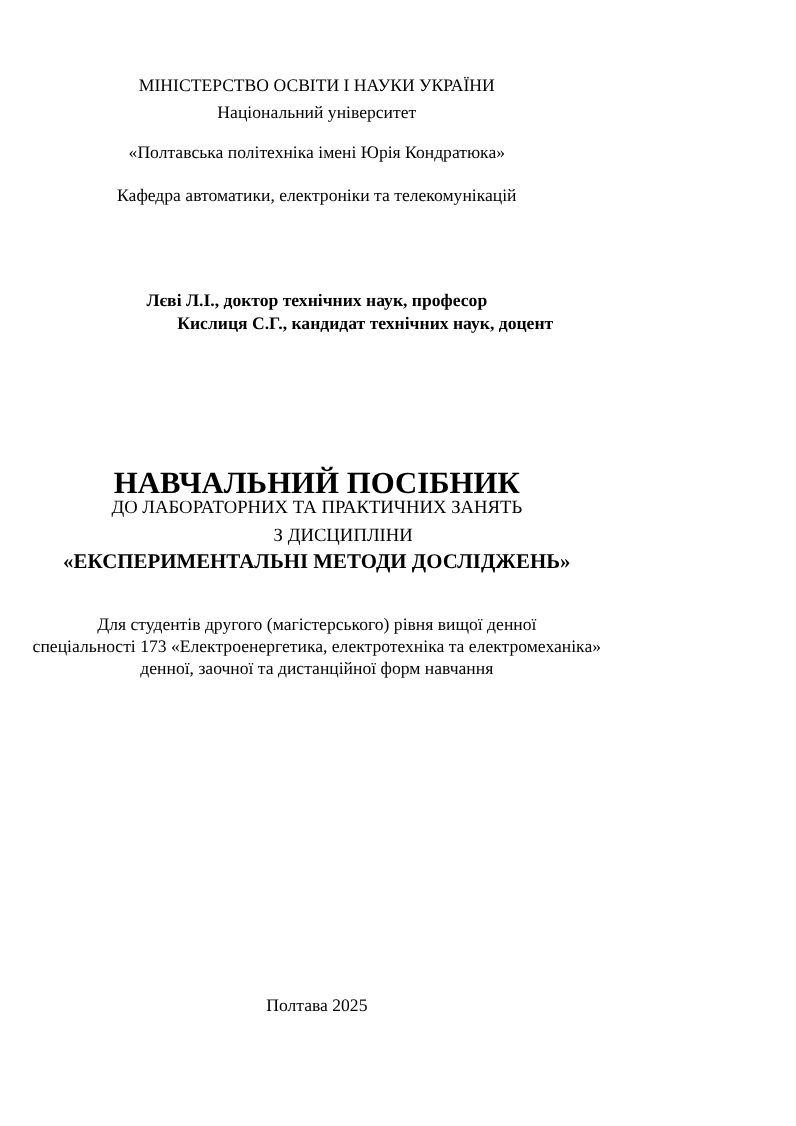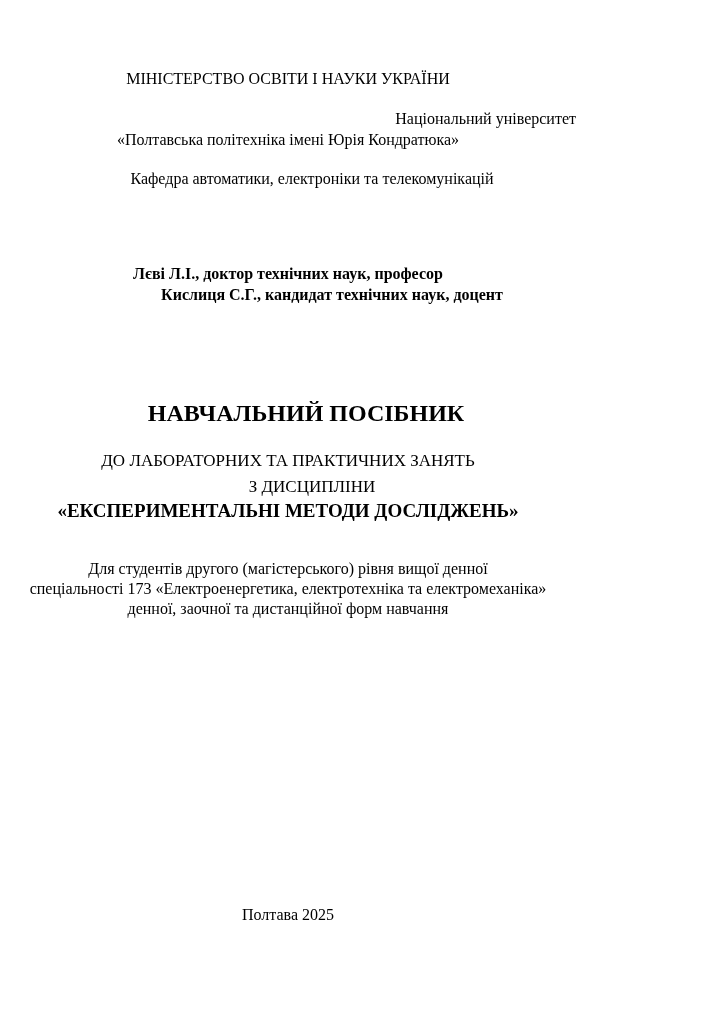--- a/index.html
+++ b/index.html
@@ -7,28 +7,28 @@
     .line { position: absolute; left: 0; width: 576px; text-align: center; white-space: nowrap; font-family: Liberation Serif, serif; }
     .reg { font-size: 16px; }
     .bold { font-weight: bold; }
     .small-caps { font-size: 17px; }
   </style>
 </head>
 <body>
 
 <div>
   <div class="line reg" style="top:70px;">МІНІСТЕРСТВО ОСВІТИ І НАУКИ УКРАЇНИ</div>
-  <div class="line reg" style="top:110px;text-align:right;">Національний університет</div>
+  <div class="line reg" style="top:94px;">Національний університет</div>
   <div class="line reg" style="top:131px;text-align:center;">«Полтавська політехніка імені Юрія Кондратюка»</div>
-  <div class="line reg" style="top:170px;padding-left:24px;">Кафедра автоматики, електроніки та телекомунікацій</div>
+  <div class="line reg" style="top:170px;">Кафедра автоматики, електроніки та телекомунікацій</div>
 
   <div class="line reg bold" style="top:265px;">Лєві Л.І., доктор технічних наук, професор</div>
   <div class="line reg bold" style="top:286px;margin-left:44px;">Кислиця С.Г., кандидат технічних наук, доцент</div>
 
-  <div class="line bold" style="top:400px; font-size:24px;padding-left:18px;">НАВЧАЛЬНИЙ ПОСІБНИК</div>
+  <div class="line bold" style="top:424px; font-size:28px;">НАВЧАЛЬНИЙ ПОСІБНИК</div>
   <div class="line small-caps" style="top:451px;">ДО ЛАБОРАТОРНИХ ТА ПРАКТИЧНИХ ЗАНЯТЬ</div>
   <div class="line small-caps" style="top:477px;margin-left:24px;">З ДИСЦИПЛІНИ</div>
   <div class="line bold" style="top:500px; font-size:19px;">«ЕКСПЕРИМЕНТАЛЬНІ МЕТОДИ ДОСЛІДЖЕНЬ»</div>
 
   <div class="line reg" style="top:560px;">Для студентів другого (магістерського) рівня вищої денної</div>
   <div class="line reg" style="top:580px;">спеціальності 173 «Електроенергетика, електротехніка та електромеханіка»</div>
   <div class="line reg" style="top:600px;">денної, заочної та дистанційної форм навчання</div>
 
   <div class="line reg" style="top:880px;margin-top:26px;">Полтава 2025</div>
 </div>

